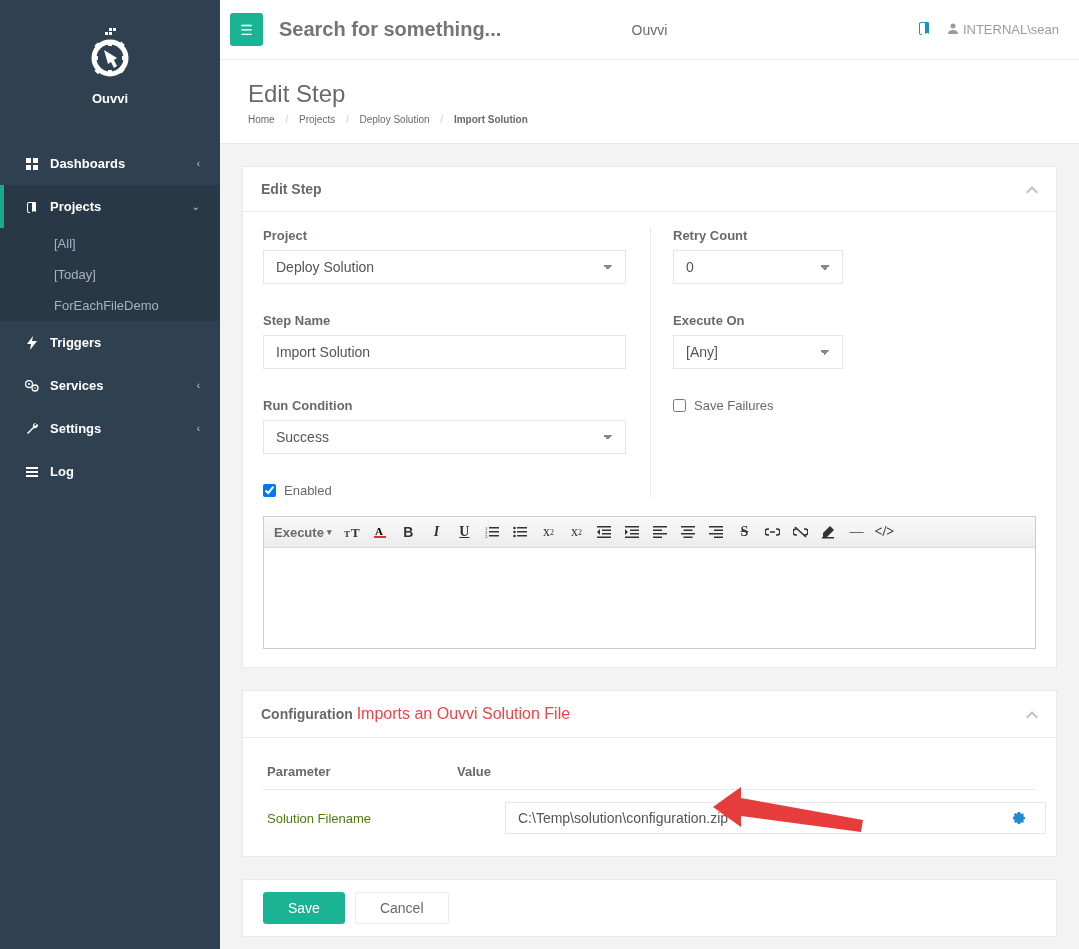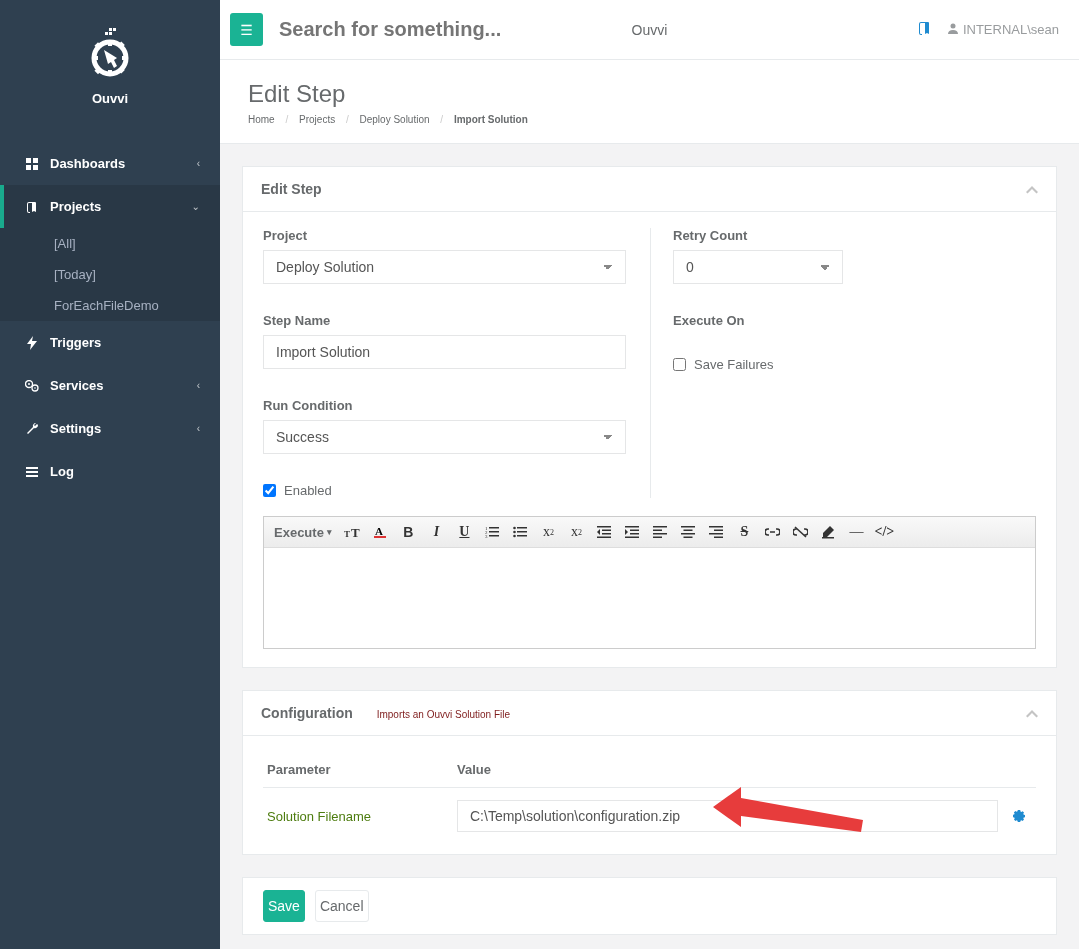--- a/index.html
+++ b/index.html
@@ -28,21 +28,21 @@
 .page-heading { background: #fff; padding: 20px 28px 18px; border-bottom: 1px solid #e7eaec; }
 .page-title { font-size: 24px; font-weight: 400; color: #676a6c; margin-bottom: 6px; }
 .breadcrumb { font-size: 10px; color: #676a6c; }
 .breadcrumb a { color: #676a6c; text-decoration: none; cursor: pointer; }
 .breadcrumb .sep { margin: 0 8px; color: #ccc; }
 .breadcrumb .current { color: #676a6c; font-weight: 600; }
 .content { padding: 22px; }
 .panel { background: #fff; border: 1px solid #e7eaec; margin-bottom: 22px; }
 .panel-header { display: flex; align-items: center; padding: 14px 18px; border-bottom: 1px solid #e7eaec; }
 .panel-header h5 { font-size: 14px; font-weight: 600; color: #676a6c; flex: 1; }
-.panel-header small { font-weight: 400; color: #7f1d1d; font-size: 10px; margin-left: 20px; }
+.panel-header small { font-weight: 400; color: #ef4444; font-size: 16px; margin-left: 0; }
 .panel-collapse { color: #c4c4c4; font-size: 13px; cursor: pointer; }
 .panel-body { padding: 16px 20px 18px; }
 .form-row { display: flex; gap: 40px; }
 .form-col { flex: 1; }
 .form-col-divider { border-right: 1px solid #e7eaec; padding-right: 24px; margin-right: -18px; }
 .form-group { margin-bottom: 29px; }
 .form-label { display: block; font-weight: 700; color: #676a6c; margin-bottom: 7px; font-size: 13px; }
 .form-select, .form-input { width: 100%; border: 1px solid #e5e6e7; padding: 7px 12px; font-size: 14px; color: #555; background: #fff; height: 34px; }
 .form-select { appearance: none; -webkit-appearance: none; background-image: linear-gradient(45deg, transparent 50%, #888 50%), linear-gradient(135deg, #888 50%, transparent 50%); background-position: calc(100% - 17px) 14px, calc(100% - 12px) 14px; background-size: 5px 5px; background-repeat: no-repeat; cursor: pointer; }
 .form-select.small, .form-input.small { width: 170px; }
@@ -54,25 +54,25 @@
 .editor-toolbar .tb-btn { width: 22px; height: 22px; display: inline-flex; align-items: center; justify-content: center; font-size: 14px; color: #333; cursor: pointer; font-family: Georgia, serif; }
 .editor-toolbar .tb-btn.bold { font-weight: 900; font-family: Arial; }
 .editor-toolbar .tb-btn.italic { font-style: italic; font-weight: 700; }
 .editor-toolbar .tb-btn.under { text-decoration: underline; font-weight: 700; }
 .editor-toolbar .tb-btn.strike { text-decoration: line-through; font-weight: 700; }
 .editor-body { min-height: 100px; background: #fff; }
 .config-table { width: 100%; border-collapse: collapse; }
 .config-table th { text-align: left; font-weight: 700; color: #676a6c; padding: 10px 4px; border-bottom: 1px solid #e7eaec; font-size: 13px; }
 .config-table td { padding: 12px 4px 4px; vertical-align: middle; }
 .config-table td.param { width: 190px; color: #4d7c0f; }
-.config-input { width: 100%; border: 1px solid #e5e6e7; padding: 7px 12px; font-size: 14px; color: #555; }
+.config-input { width: 100%; border: 1px solid #e5e6e7; padding: 7px 12px; font-size: 14px; color: #555; margin-left: 48px; }
 .gear-cell { width: 34px; text-align: center; }
 .gear-cell .gear { color: #1f8bd0; cursor: pointer; }
 .actions { display: flex; gap: 10px; }
-.btn { padding: 7px 4px; border-radius: 3px; font-size: 14px; cursor: pointer; border: 1px solid transparent; }
+.btn { padding: 7px 24px; border-radius: 3px; font-size: 14px; cursor: pointer; border: 1px solid transparent; }
 .btn-primary { background: #1ab394; color: #fff; border-color: #1ab394; }
 .btn-default { background: #fff; color: #676a6c; border: 1px solid #e7eaec; }
 .arrow-annotation { position: absolute; pointer-events: none; }
 </style>
 </head>
 <body>
 
 <div class="layout">
 
   <aside class="sidebar">
@@ -243,20 +243,23 @@
             </div>
             <div class="form-col">
               <div class="form-group">
                 <label class="form-label">Retry Count</label>
                 <select class="form-select small">
                   <option>0</option>
                 </select>
               </div>
               <div class="form-group">
                 <label class="form-label">Execute On</label>
+                <select class="form-select small">
+                  <option>[Any]</option>
+                </select>
               </div>
               <label class="checkbox" style="">
                 <input type="checkbox" style="">
                 <span>Save Failures</span>
               </label>
             </div>
           </div>
 
           <div class="editor">
             <div class="editor-toolbar">

